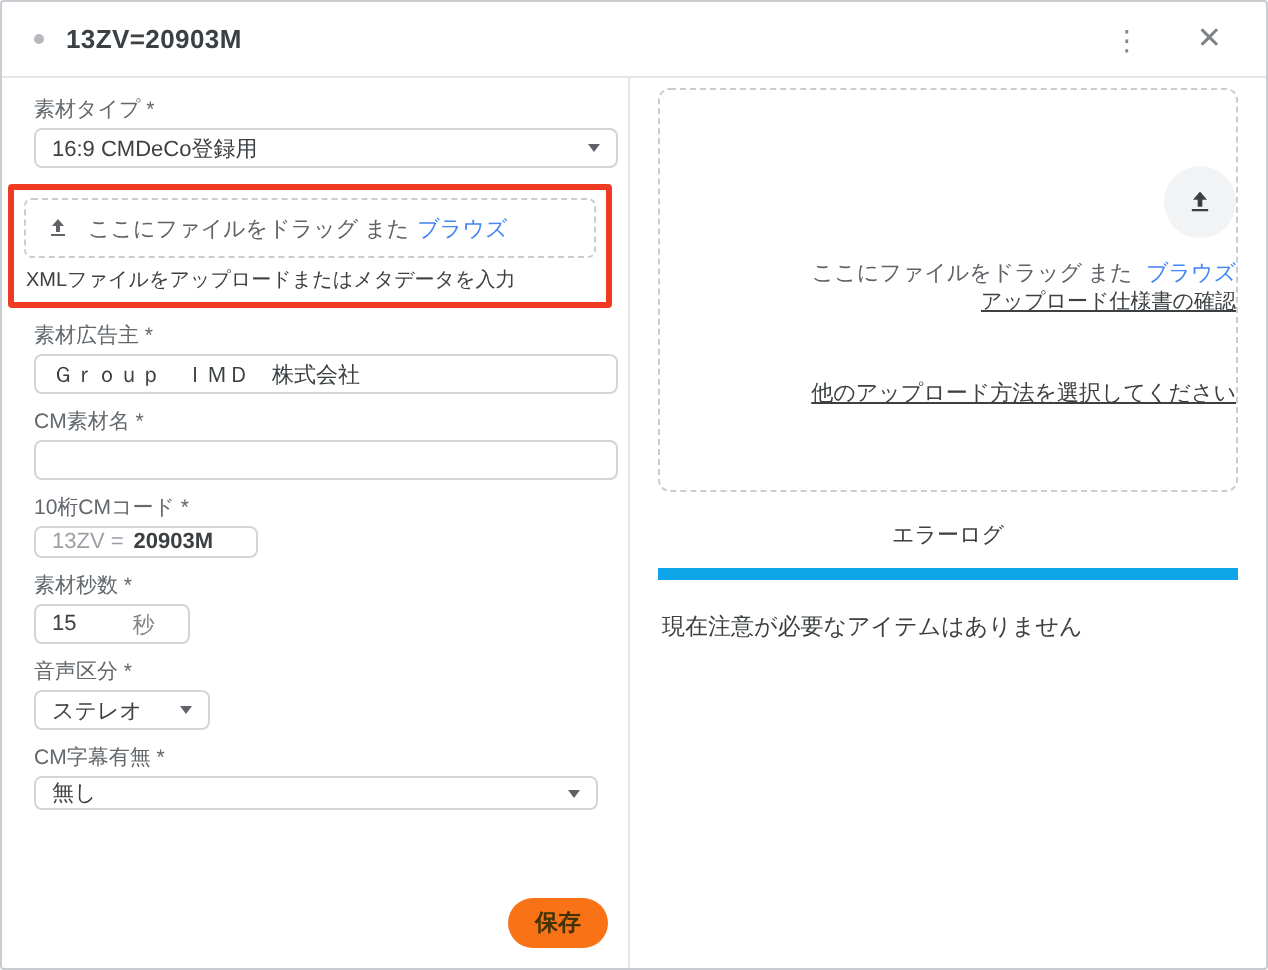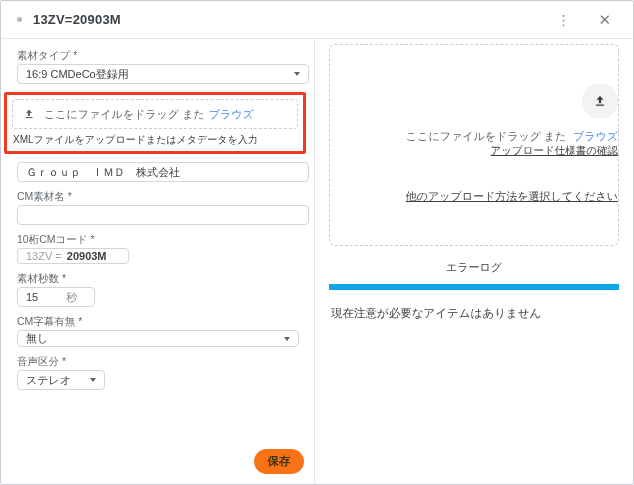--- a/index.html
+++ b/index.html
@@ -128,20 +128,21 @@
           <svg class="up-ic-sm" viewBox="0 0 24 24" fill="currentColor" aria-hidden="true">
             <path d="M5 20h14v-2H5v2zM12 3l-6 7h4v6h4v-6h4l-6-7z"></path>
           </svg>
           <span class="drop-txt">ここにファイルをドラッグ また</span>
           <span class="drop-txt browse">ブラウズ</span>
         </div>
         <div class="xml-caption">XMLファイルをアップロードまたはメタデータを入力</div>
       </div>
 
       <div class="fg">
+        <span class="f-label">素材広告主 *</span>
         <div class="ctl w-full">
           <span>Ｇｒｏｕｐ　ＩＭＤ　株式会社</span>
         </div>
       </div>
 
       <div class="fg">
         <span class="f-label">CM素材名 *</span>
         <div class="ctl w-full">
           <span></span>
         </div>
@@ -157,31 +158,31 @@
 
       <div class="fg">
         <span class="f-label">素材秒数 *</span>
         <div class="ctl w-dur">
           <span>15</span>
           <span class="dur-suffix">秒</span>
         </div>
       </div>
 
       <div class="fg">
+        <span class="f-label">音声区分 *</span>
+        <div class="ctl select w-audio">
+          <span>ステレオ</span>
+          <span class="caret"></span>
+        </div>
+      </div>
+
+      <div class="fg">
         <span class="f-label">CM字幕有無 *</span>
         <div class="ctl select w-sub">
           <span>無し</span>
-          <span class="caret"></span>
-        </div>
-      </div>
-
-      <div class="fg">
-        <span class="f-label">音声区分 *</span>
-        <div class="ctl select w-audio">
-          <span>ステレオ</span>
           <span class="caret"></span>
         </div>
       </div>
 
       <button class="save-btn">保存</button>
     </div>
 
     <div class="col-right">
 
       <div class="dropzone-lg">

